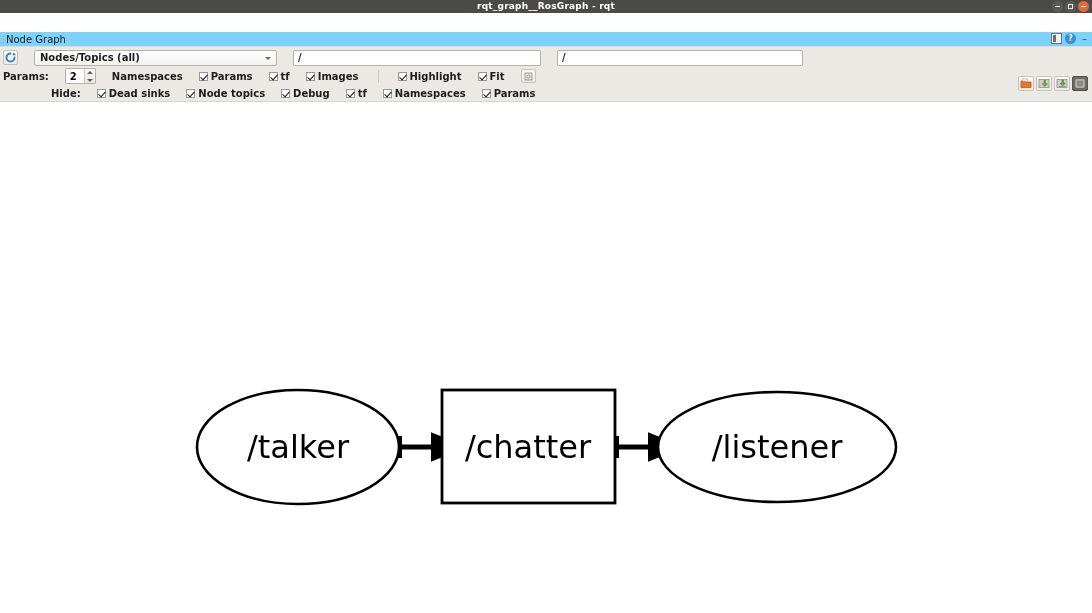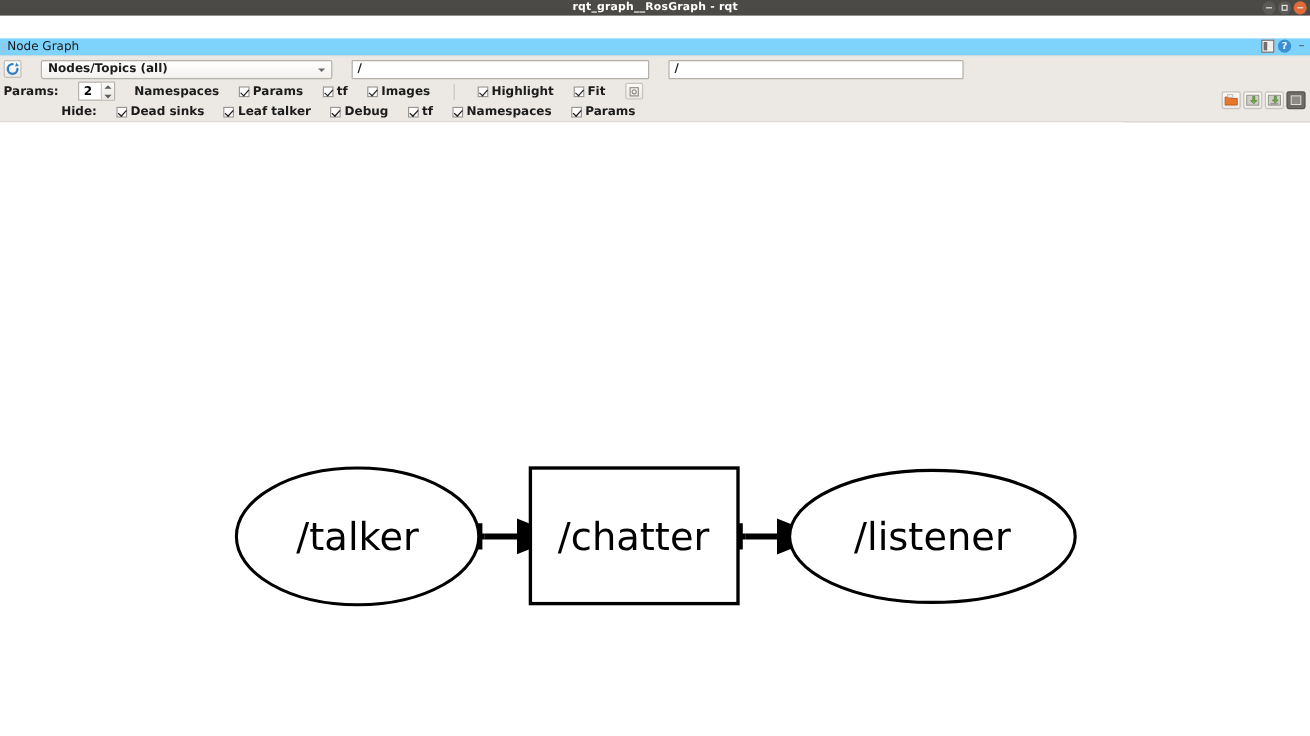--- a/index.html
+++ b/index.html
@@ -353,21 +353,21 @@
   <div class="trow r3">
     <span class="lbl">Hide:</span>
 
     <label class="cbx">
       <span class="box"></span>
       <span class="t">Dead sinks</span>
     </label>
 
     <label class="cbx">
       <span class="box"></span>
-      <span class="t">Leaf talker</span>
+      <span class="t">Node topics</span>
     </label>
 
     <label class="cbx">
       <span class="box"></span>
       <span class="t">Debug</span>
     </label>
 
     <label class="cbx">
       <span class="box"></span>
       <span class="t">tf</span>

